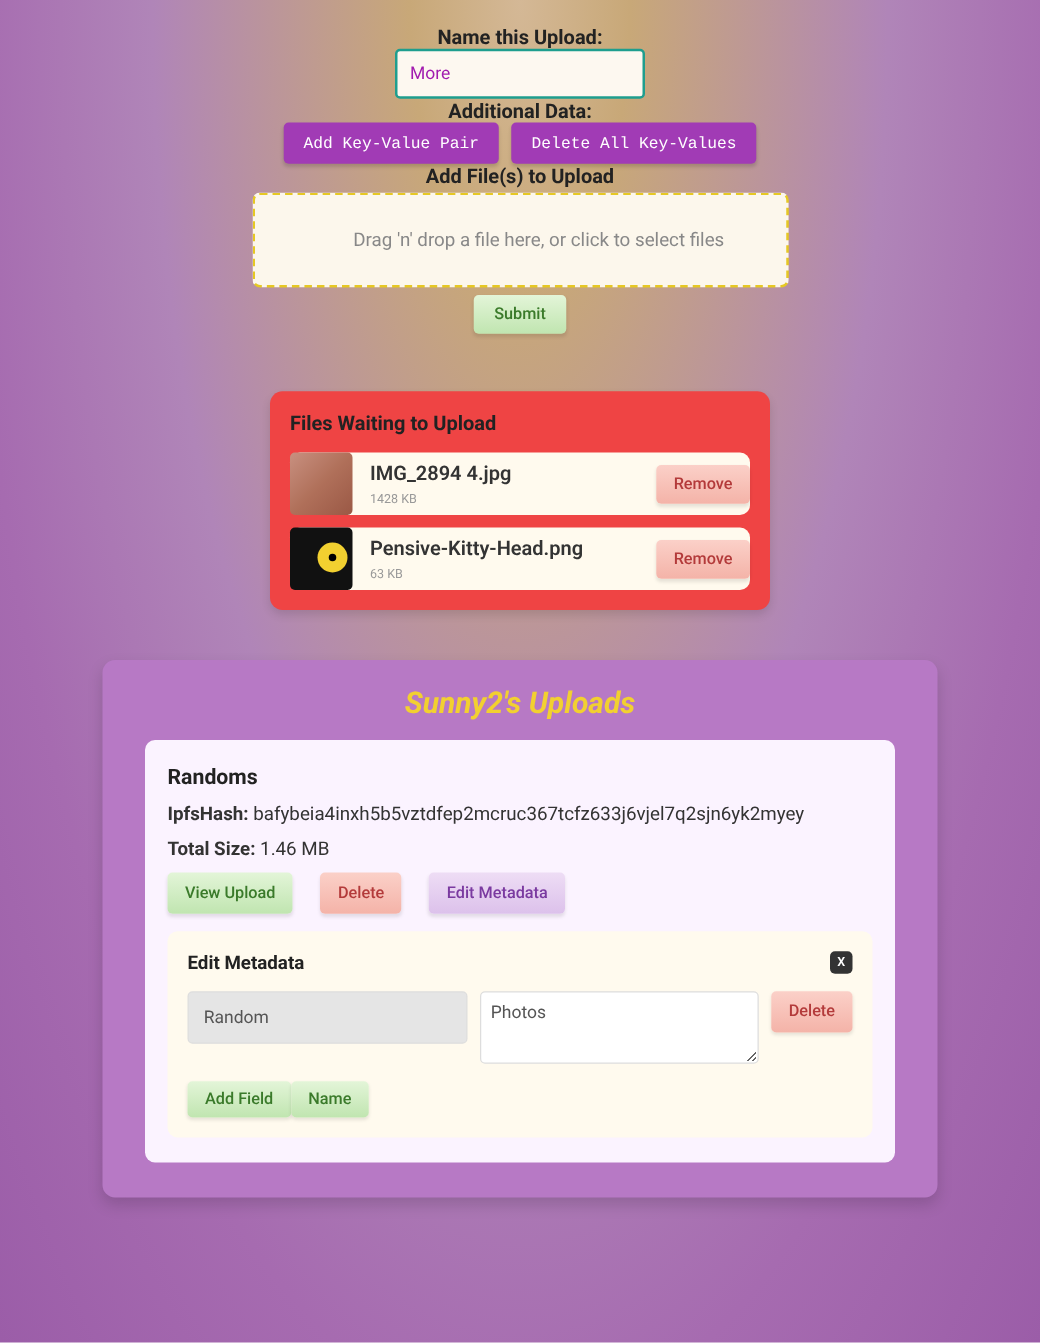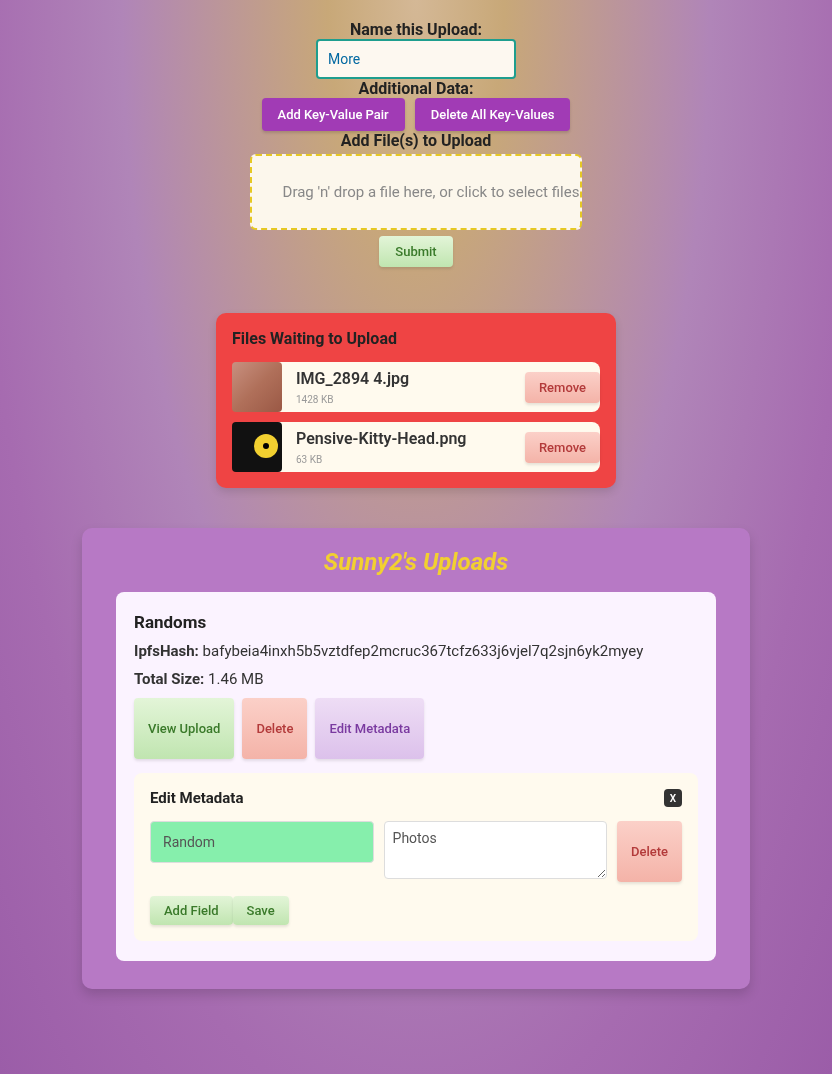--- a/index.html
+++ b/index.html
@@ -13,37 +13,38 @@
 .top-section { width: 400px; display: flex; flex-direction: column; align-items: center; gap: 0; }
 .label { font-size: 16px; font-weight: 700; color: #222; }
 .name-input {
   width: 200px;
   height: 34px;
   padding: 18px 10px;
   border: 2px solid #1e9e8e;
   border-radius: 4px;
   background: #fdf8f0;
   font-size: 14px;
-  color: #0369a1;
+  color: #a21caf;
   outline: none;
 }
 .button-row { display: flex; gap: 10px; }
 .btn-purple {
   background: #a13bb5;
   color: #fff;
   border: none;
   padding: 9px 16px;
   border-radius: 4px;
   font-size: 13px;
   font-weight: 500;
   cursor: pointer;
   box-shadow: 0 2px 3px rgba(0,0,0,0.15);
+  font-family: Liberation Mono, monospace;
 }
 .dropzone {
-  width: 332px;
+  width: 429px;
   height: 76px;
   border: 2px dashed #e6c824;
   border-radius: 6px;
   background: #fcf7ec;
   display: flex;
   align-items: center;
   justify-content: center;
   color: #888;
   font-size: 15px;
   cursor: pointer;
@@ -128,37 +129,37 @@
   font-style: italic;
 }
 .upload-entry {
   background: #fbf3ff;
   border-radius: 8px;
   padding: 20px 18px;
 }
 .entry-title { font-size: 17px; font-weight: 700; color: #222; margin-bottom: 10px; }
 .entry-row { font-size: 15px; color: #333; margin-bottom: 10px; }
 .entry-row b { font-weight: 700; }
-.action-row { display: flex; gap: 8px; margin-top: 8px; margin-bottom: 14px; }
+.action-row { display: flex; gap: 22px; margin-top: 8px; margin-bottom: 14px; }
 .btn-green-sm {
   background: linear-gradient(to bottom, #e3f5d8, #c0e5b0);
   color: #3a7a2a;
   border: none;
   padding: 7px 14px;
   border-radius: 4px;
   font-size: 13px;
   font-weight: 500;
   cursor: pointer;
   box-shadow: 0 2px 3px rgba(0,0,0,0.1);
 }
 .btn-red-sm {
   background: linear-gradient(to bottom, #fbd0c8, #f4b3a8);
   color: #b33a3a;
   border: none;
-  padding: 23px 14px;
+  padding: 9px 14px;
   border-radius: 4px;
   font-size: 13px;
   font-weight: 500;
   cursor: pointer;
   box-shadow: 0 2px 3px rgba(0,0,0,0.1);
 }
 .btn-lav-sm {
   background: linear-gradient(to bottom, #eeddf5, #dcc1eb);
   color: #7a3aa0;
   border: none;
@@ -190,21 +191,21 @@
   align-items: center;
   justify-content: center;
 }
 .meta-fields { display: flex; gap: 10px; align-items: flex-start; margin-bottom: 14px; }
 .meta-input {
   width: 228px;
   height: 42px;
   padding: 8px 12px;
   border: 1px solid #ddd;
   border-radius: 4px;
-  background: #86efac;
+  background: #e5e5e5;
   font-size: 14px;
   color: #555;
 }
 .meta-textarea {
   width: 228px;
   height: 58px;
   padding: 8px 8px;
   border: 1px solid #ddd;
   border-radius: 4px;
   background: #fff;
@@ -275,18 +276,18 @@
           <div class="meta-title">Edit Metadata</div>
           <button class="btn-close">X</button>
         </div>
         <div class="meta-fields">
           <input class="meta-input" value="Random" style="">
           <textarea class="meta-textarea" style="">Photos</textarea>
           <button class="btn-red-sm">Delete</button>
         </div>
         <div class="meta-actions">
           <button class="btn-green-sm">Add Field</button>
-          <button class="btn-green-sm">Save</button>
+          <button class="btn-green-sm">Name</button>
         </div>
       </div>
     </div>
   </div>
 </div>
 
 </body></html>

